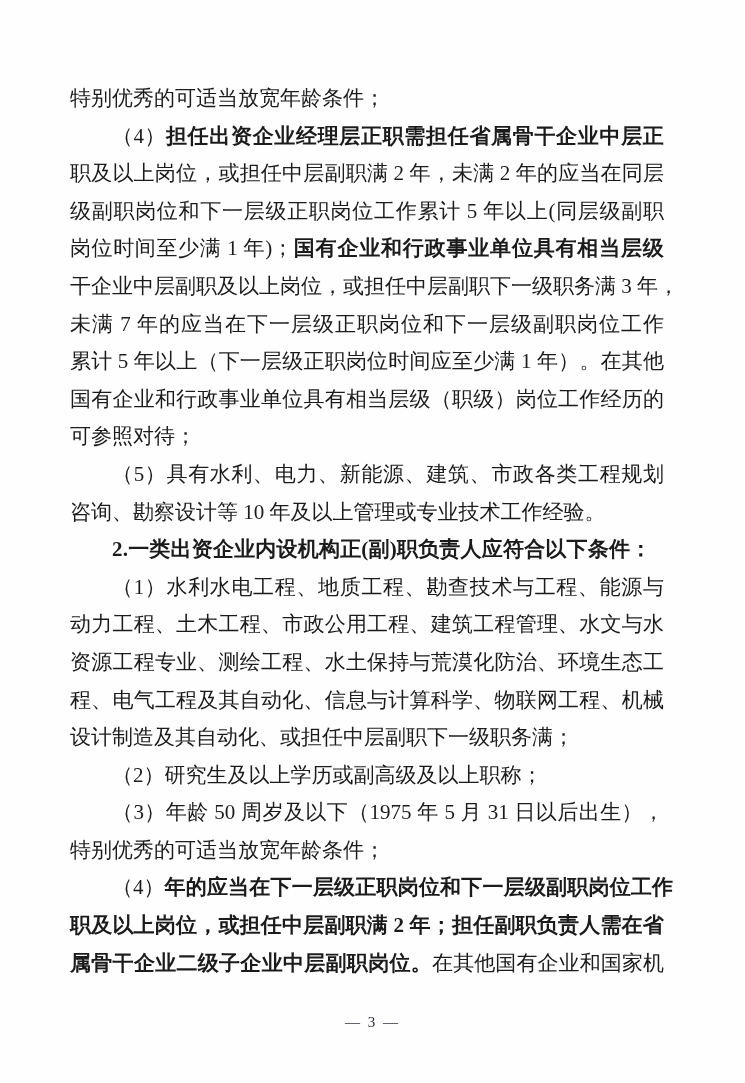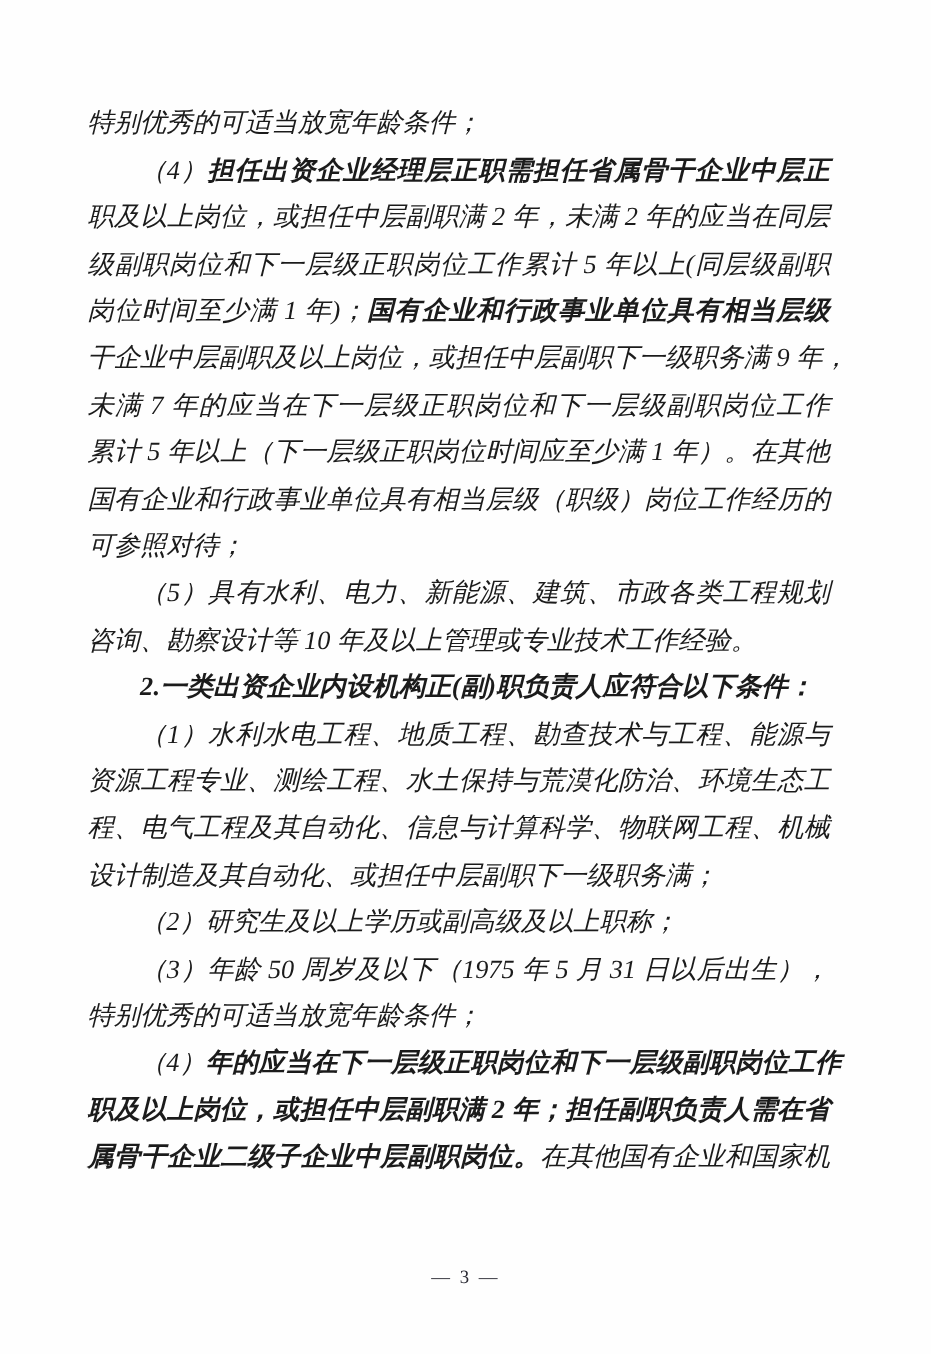--- a/index.html
+++ b/index.html
@@ -10,21 +10,20 @@
     background: #fefefe;
     overflow: hidden;
     font-family: "Liberation Serif", "DejaVu Serif", serif;
     color: #1b1b1b;
   }
   .content {
     position: absolute;
     top: 80px;
     left: 70px;
     width: 594px;
-    font-style: italic;
   }
   .line {
     font-size: 21px;
     height: 37.6px;
     line-height: 37.6px;
     white-space: nowrap;
     text-align: left;
   }
   .line.j {
     text-align: justify;
@@ -50,29 +49,30 @@
 </head>
 <body>
 
 <div class="page">
   <div class="content" id="doc-lines">
       <div class="line"><span class="run-r">特别优秀的可适当放宽年龄条件；</span></div>
       <div class="line j ind"><span class="run-r">（4）</span><span class="run-b">担任出资企业经理层正职需担任省属骨干企业中层正</span></div>
       <div class="line j"><span class="run-r">职及以上岗位，或担任中层副职满 2 年，未满 2 年的应当在同层</span></div>
       <div class="line j"><span class="run-r">级副职岗位和下一层级正职岗位工作累计 5 年以上(同层级副职</span></div>
       <div class="line j"><span class="run-r">岗位时间至少满 1 年)；</span><span class="run-b">国有企业和行政事业单位具有相当层级</span></div>
-      <div class="line j"><span class="run-r">干企业中层副职及以上岗位，或担任中层副职下一级职务满 9 年，</span></div>
+      <div class="line j"><span class="run-r">干企业中层副职及以上岗位，或担任中层副职下一级职务满 3 年，</span></div>
       <div class="line j"><span class="run-r">未满 7 年的应当在下一层级正职岗位和下一层级副职岗位工作</span></div>
       <div class="line j"><span class="run-r">累计 5 年以上（下一层级正职岗位时间应至少满 1 年）。在其他</span></div>
       <div class="line j"><span class="run-r">国有企业和行政事业单位具有相当层级（职级）岗位工作经历的</span></div>
       <div class="line"><span class="run-r">可参照对待；</span></div>
       <div class="line j ind"><span class="run-r">（5）具有水利、电力、新能源、建筑、市政各类工程规划</span></div>
       <div class="line"><span class="run-r">咨询、勘察设计等 10 年及以上管理或专业技术工作经验。</span></div>
       <div class="line ind"><span class="run-b">2.一类出资企业内设机构正(副)职负责人应符合以下条件：</span></div>
       <div class="line j ind"><span class="run-r">（1）水利水电工程、地质工程、勘查技术与工程、能源与</span></div>
+      <div class="line j"><span class="run-r">动力工程、土木工程、市政公用工程、建筑工程管理、水文与水</span></div>
       <div class="line j"><span class="run-r">资源工程专业、测绘工程、水土保持与荒漠化防治、环境生态工</span></div>
       <div class="line j"><span class="run-r">程、电气工程及其自动化、信息与计算科学、物联网工程、机械</span></div>
       <div class="line"><span class="run-r">设计制造及其自动化、或担任中层副职下一级职务满；</span></div>
       <div class="line ind"><span class="run-r">（2）研究生及以上学历或副高级及以上职称；</span></div>
       <div class="line j ind"><span class="run-r">（3）年龄 50 周岁及以下（1975 年 5 月 31 日以后出生），</span></div>
       <div class="line"><span class="run-r">特别优秀的可适当放宽年龄条件；</span></div>
       <div class="line j ind"><span class="run-r">（4）</span><span class="run-b">年的应当在下一层级正职岗位和下一层级副职岗位工作</span></div>
       <div class="line j"><span class="run-b">职及以上岗位，或担任中层副职满 2 年；担任副职负责人需在省</span></div>
       <div class="line j"><span class="run-b">属骨干企业二级子企业中层副职岗位。</span><span class="run-r">在其他国有企业和国家机</span></div>
     </div>

